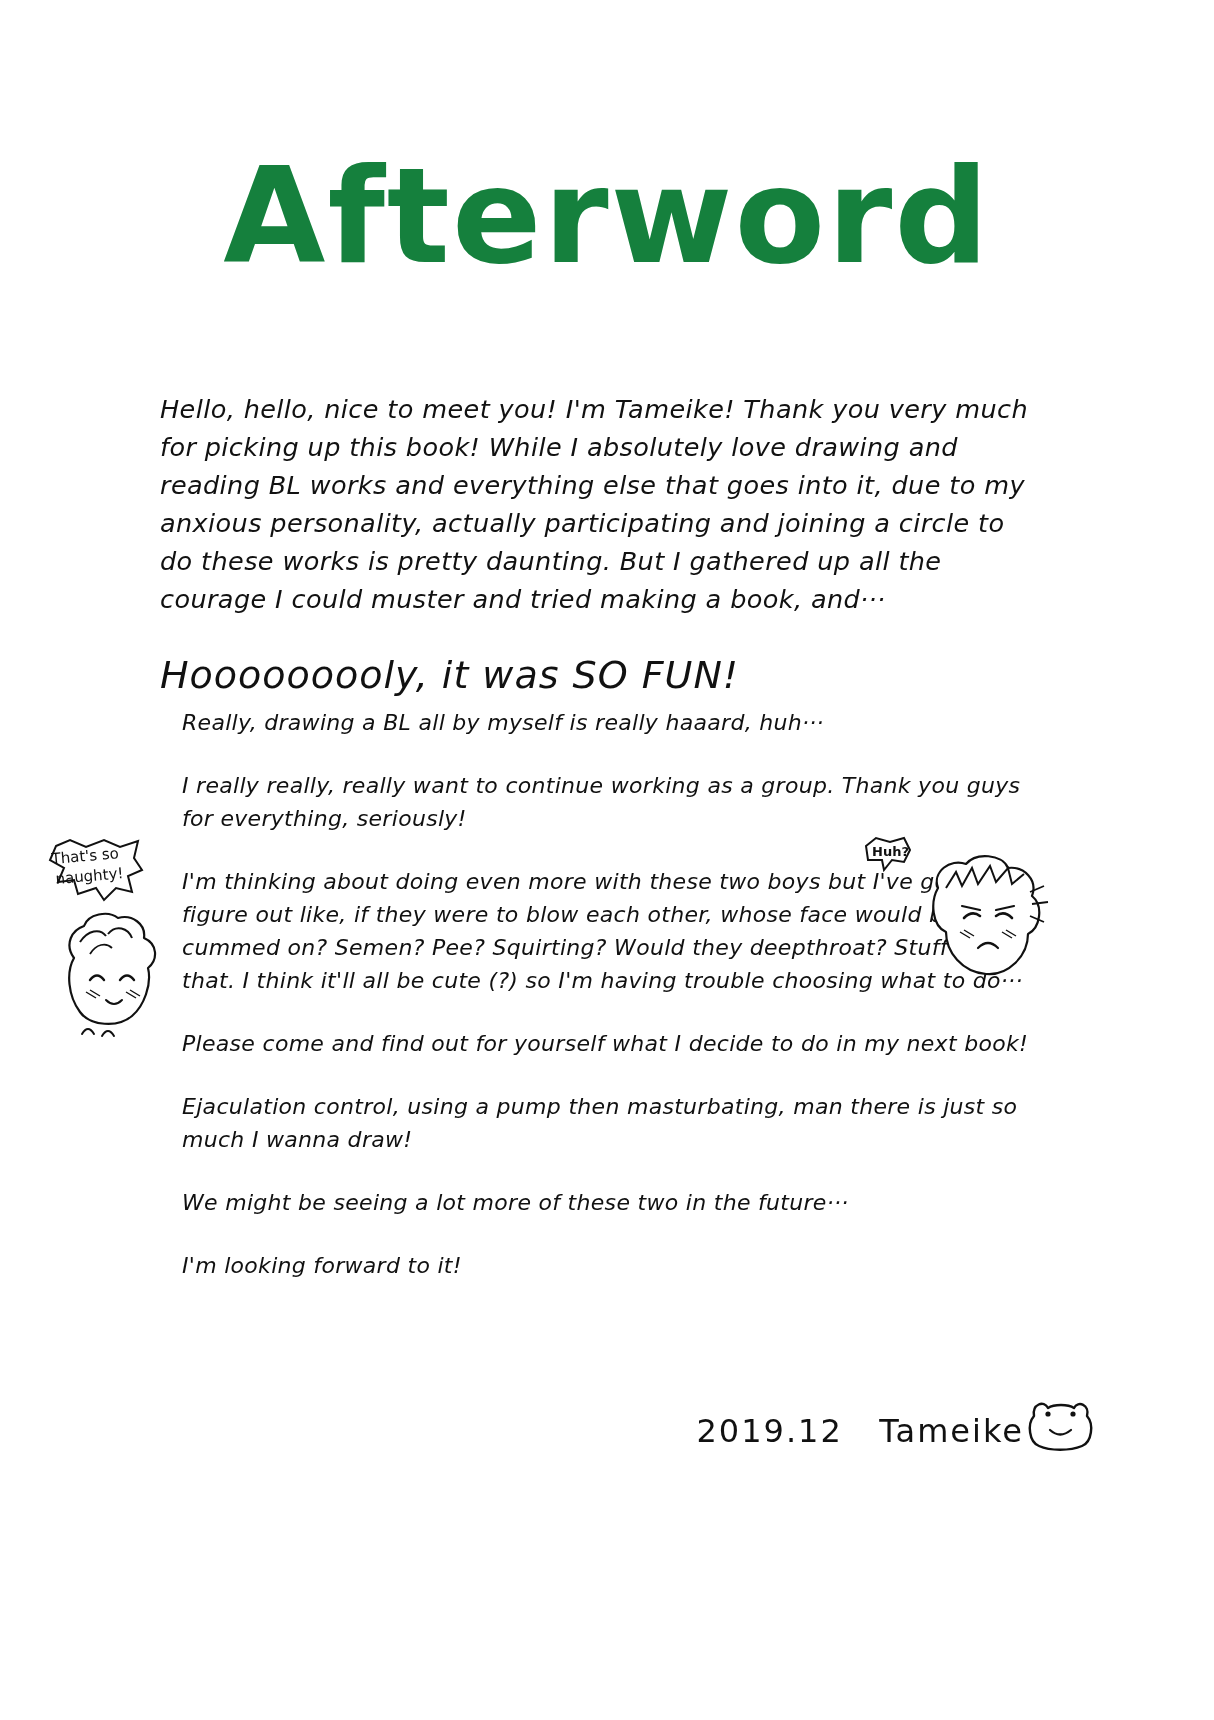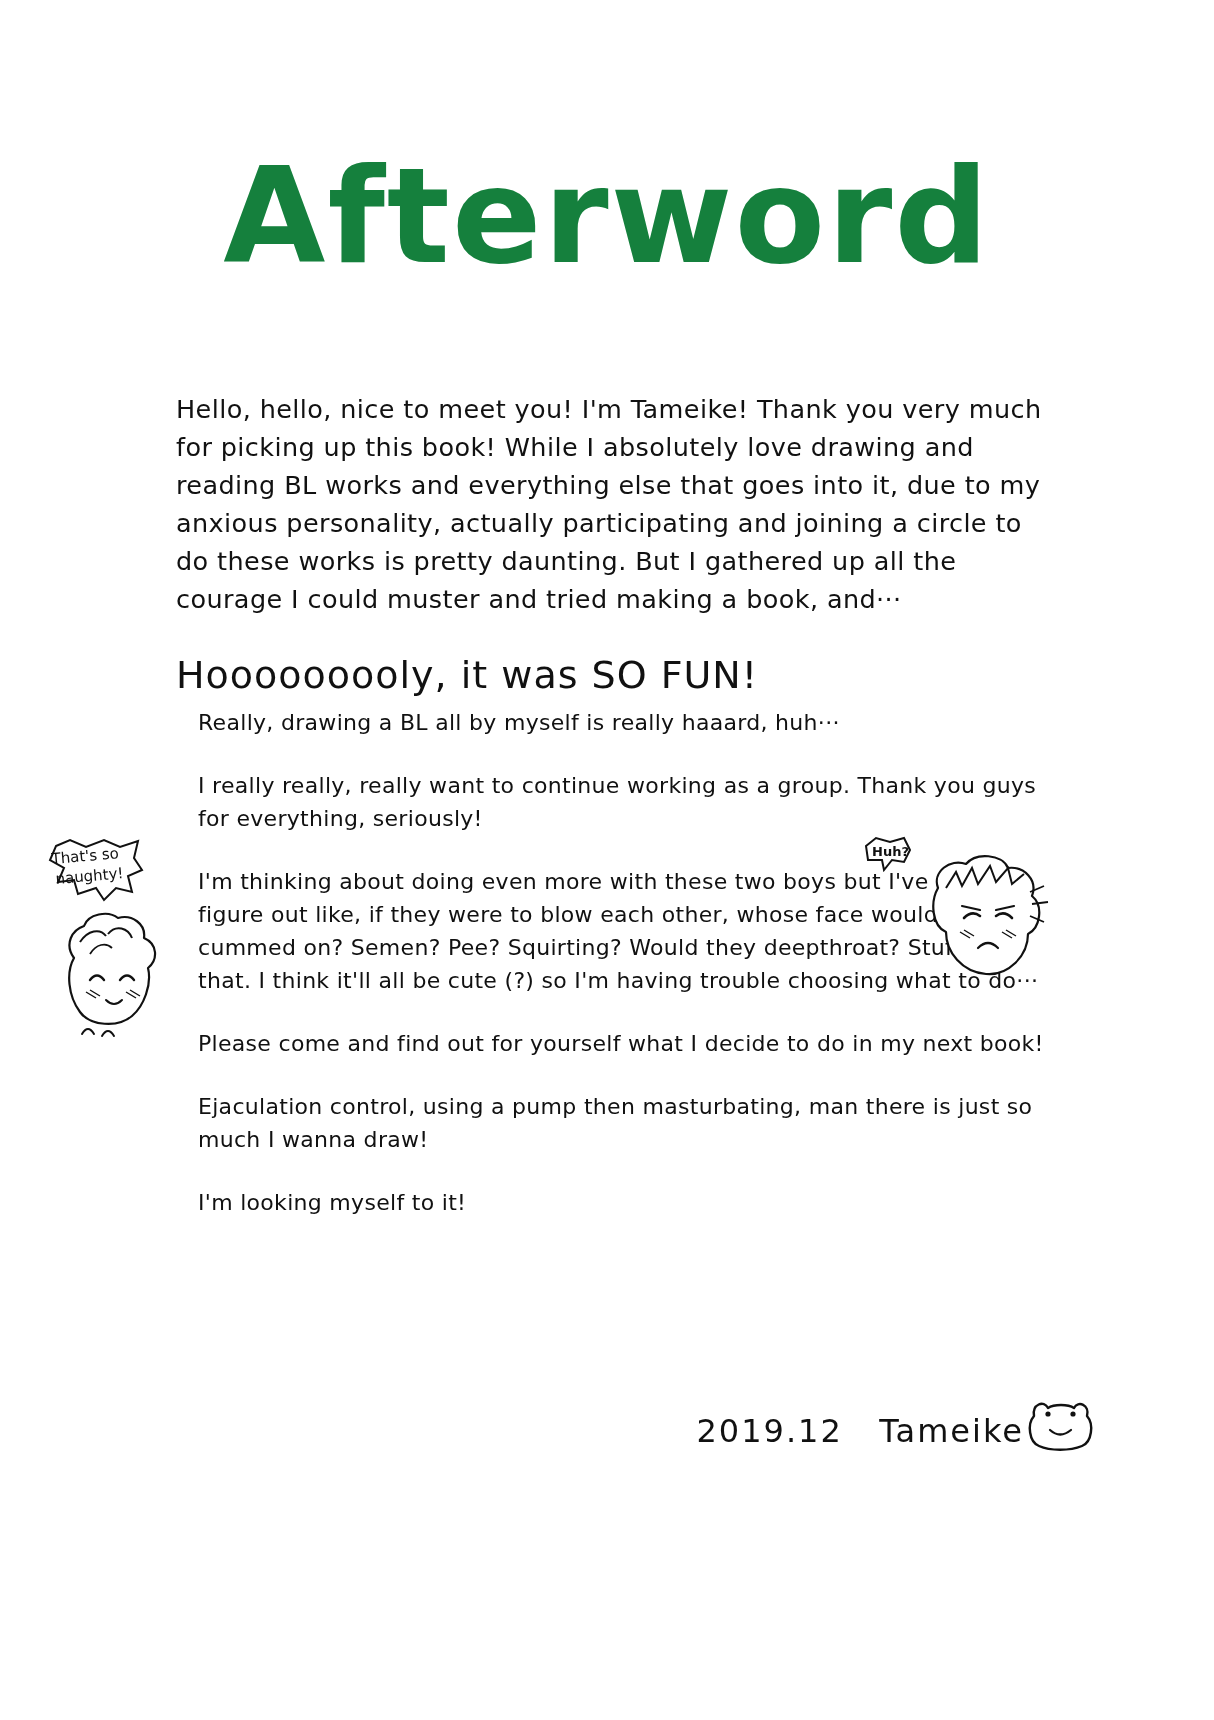--- a/index.html
+++ b/index.html
@@ -32,23 +32,24 @@
     font-weight: 700;
     font-size: 132px;
     letter-spacing: 2px;
     line-height: 1;
     color: #15803d;
   }
 
   
   .body-wrap {
     position: absolute;
-    left: 176px;
+    left: 160px;
     top: 390px;
     width: 890px;
+    font-style: italic;
   }
 
   .para {
     font-family: "DejaVu Sans", sans-serif;
     color: #111111;
     letter-spacing: 0.6px;
   }
 
   .intro {
     font-size: 25.5px;
@@ -130,22 +131,23 @@
     <div class="para small gap-sm block-indent">Really, drawing a BL all by myself is really haaard, huh···</div>
 
     <div class="para small gap-md block-indent">I really really, really want to continue working as a group. Thank you guys for everything, seriously!</div>
 
     <div class="para small gap-md block-indent">I'm thinking about doing even more with these two boys but I've gotta figure out like, if they were to blow each other, whose face would be cummed on? Semen? Pee? Squirting? Would they deepthroat? Stuff like that. I think it'll all be cute (?) so I'm having trouble choosing what to do···</div>
 
     <div class="para small gap-md block-indent">Please come and find out for yourself what I decide to do in my next book!</div>
 
     <div class="para small gap-md block-indent">Ejaculation control, using a pump then masturbating, man there is just so much I wanna draw!</div>
 
-
-    <div class="para small gap-md block-indent">I'm looking myself to it!</div>
+    <div class="para small gap-md block-indent">We might be seeing a lot more of these two in the future···</div>
+
+    <div class="para small gap-md block-indent">I'm looking forward to it!</div>
   </div>
 
   <div class="signature">
     <span>2019.12</span>
     <span>&nbsp;</span>
     <span>Tameike</span>
   </div>
 
   <div class="frog">
     <svg viewBox="0 0 72 56" width="72" height="56">

